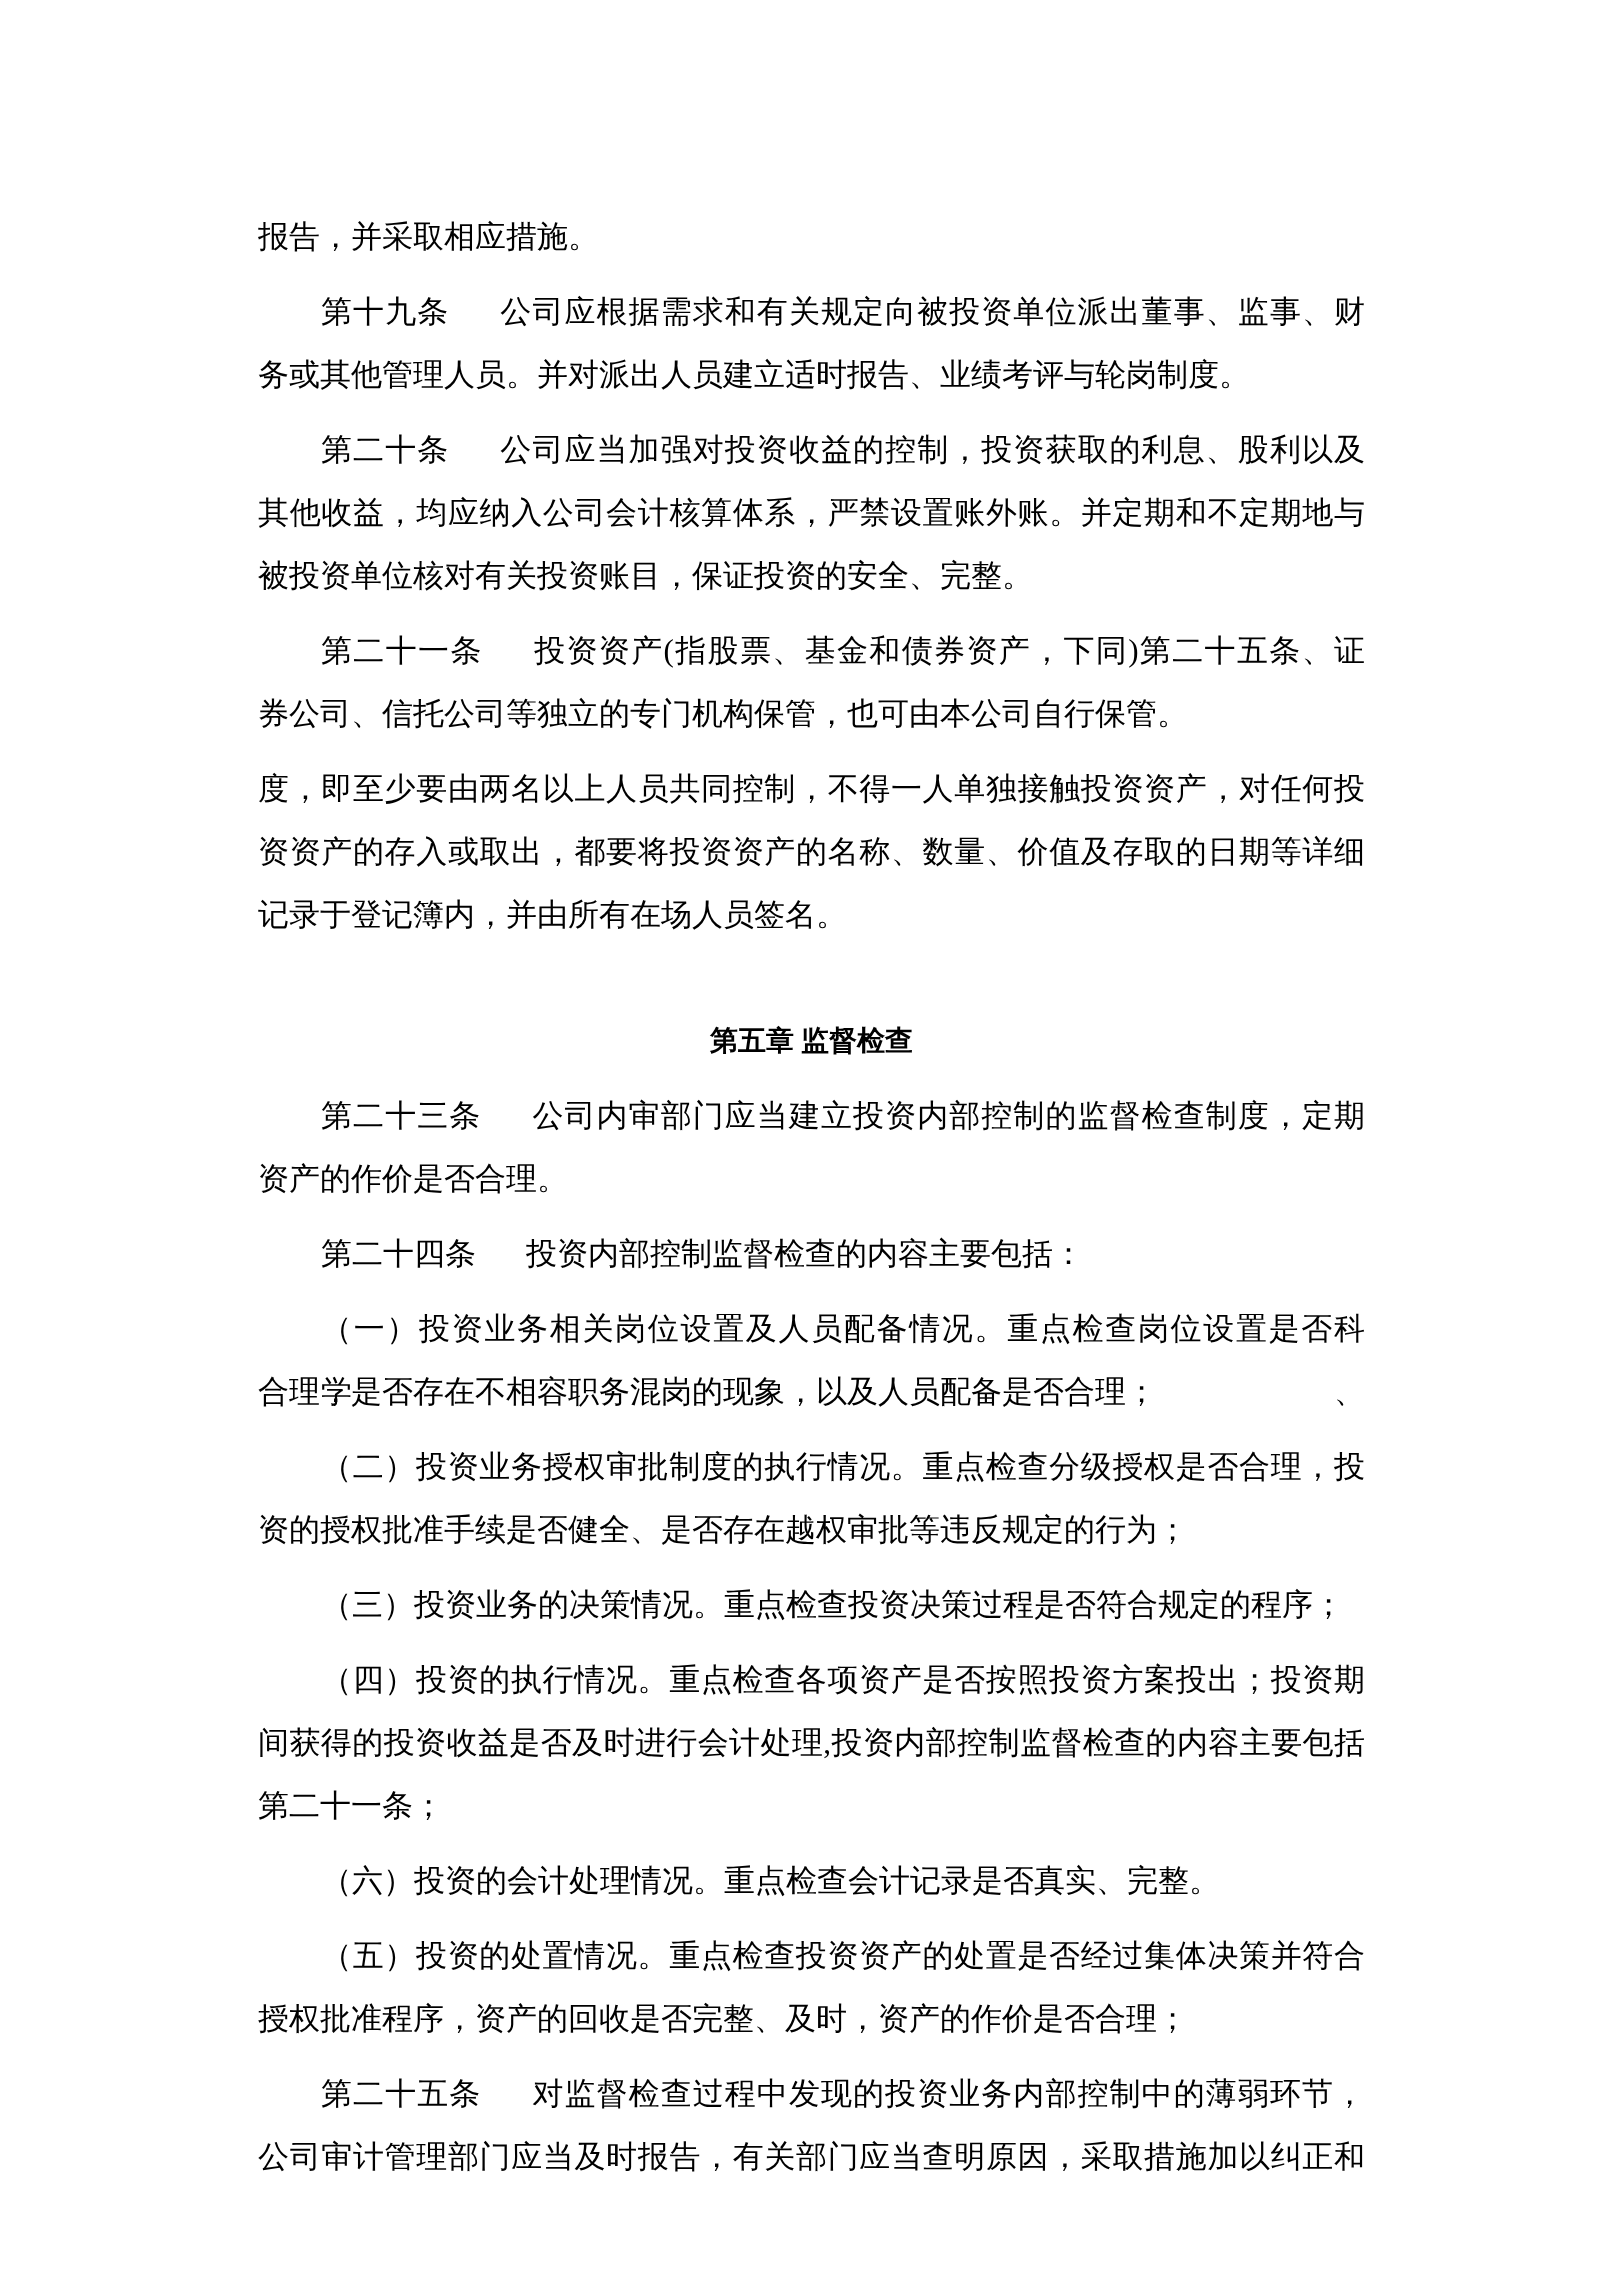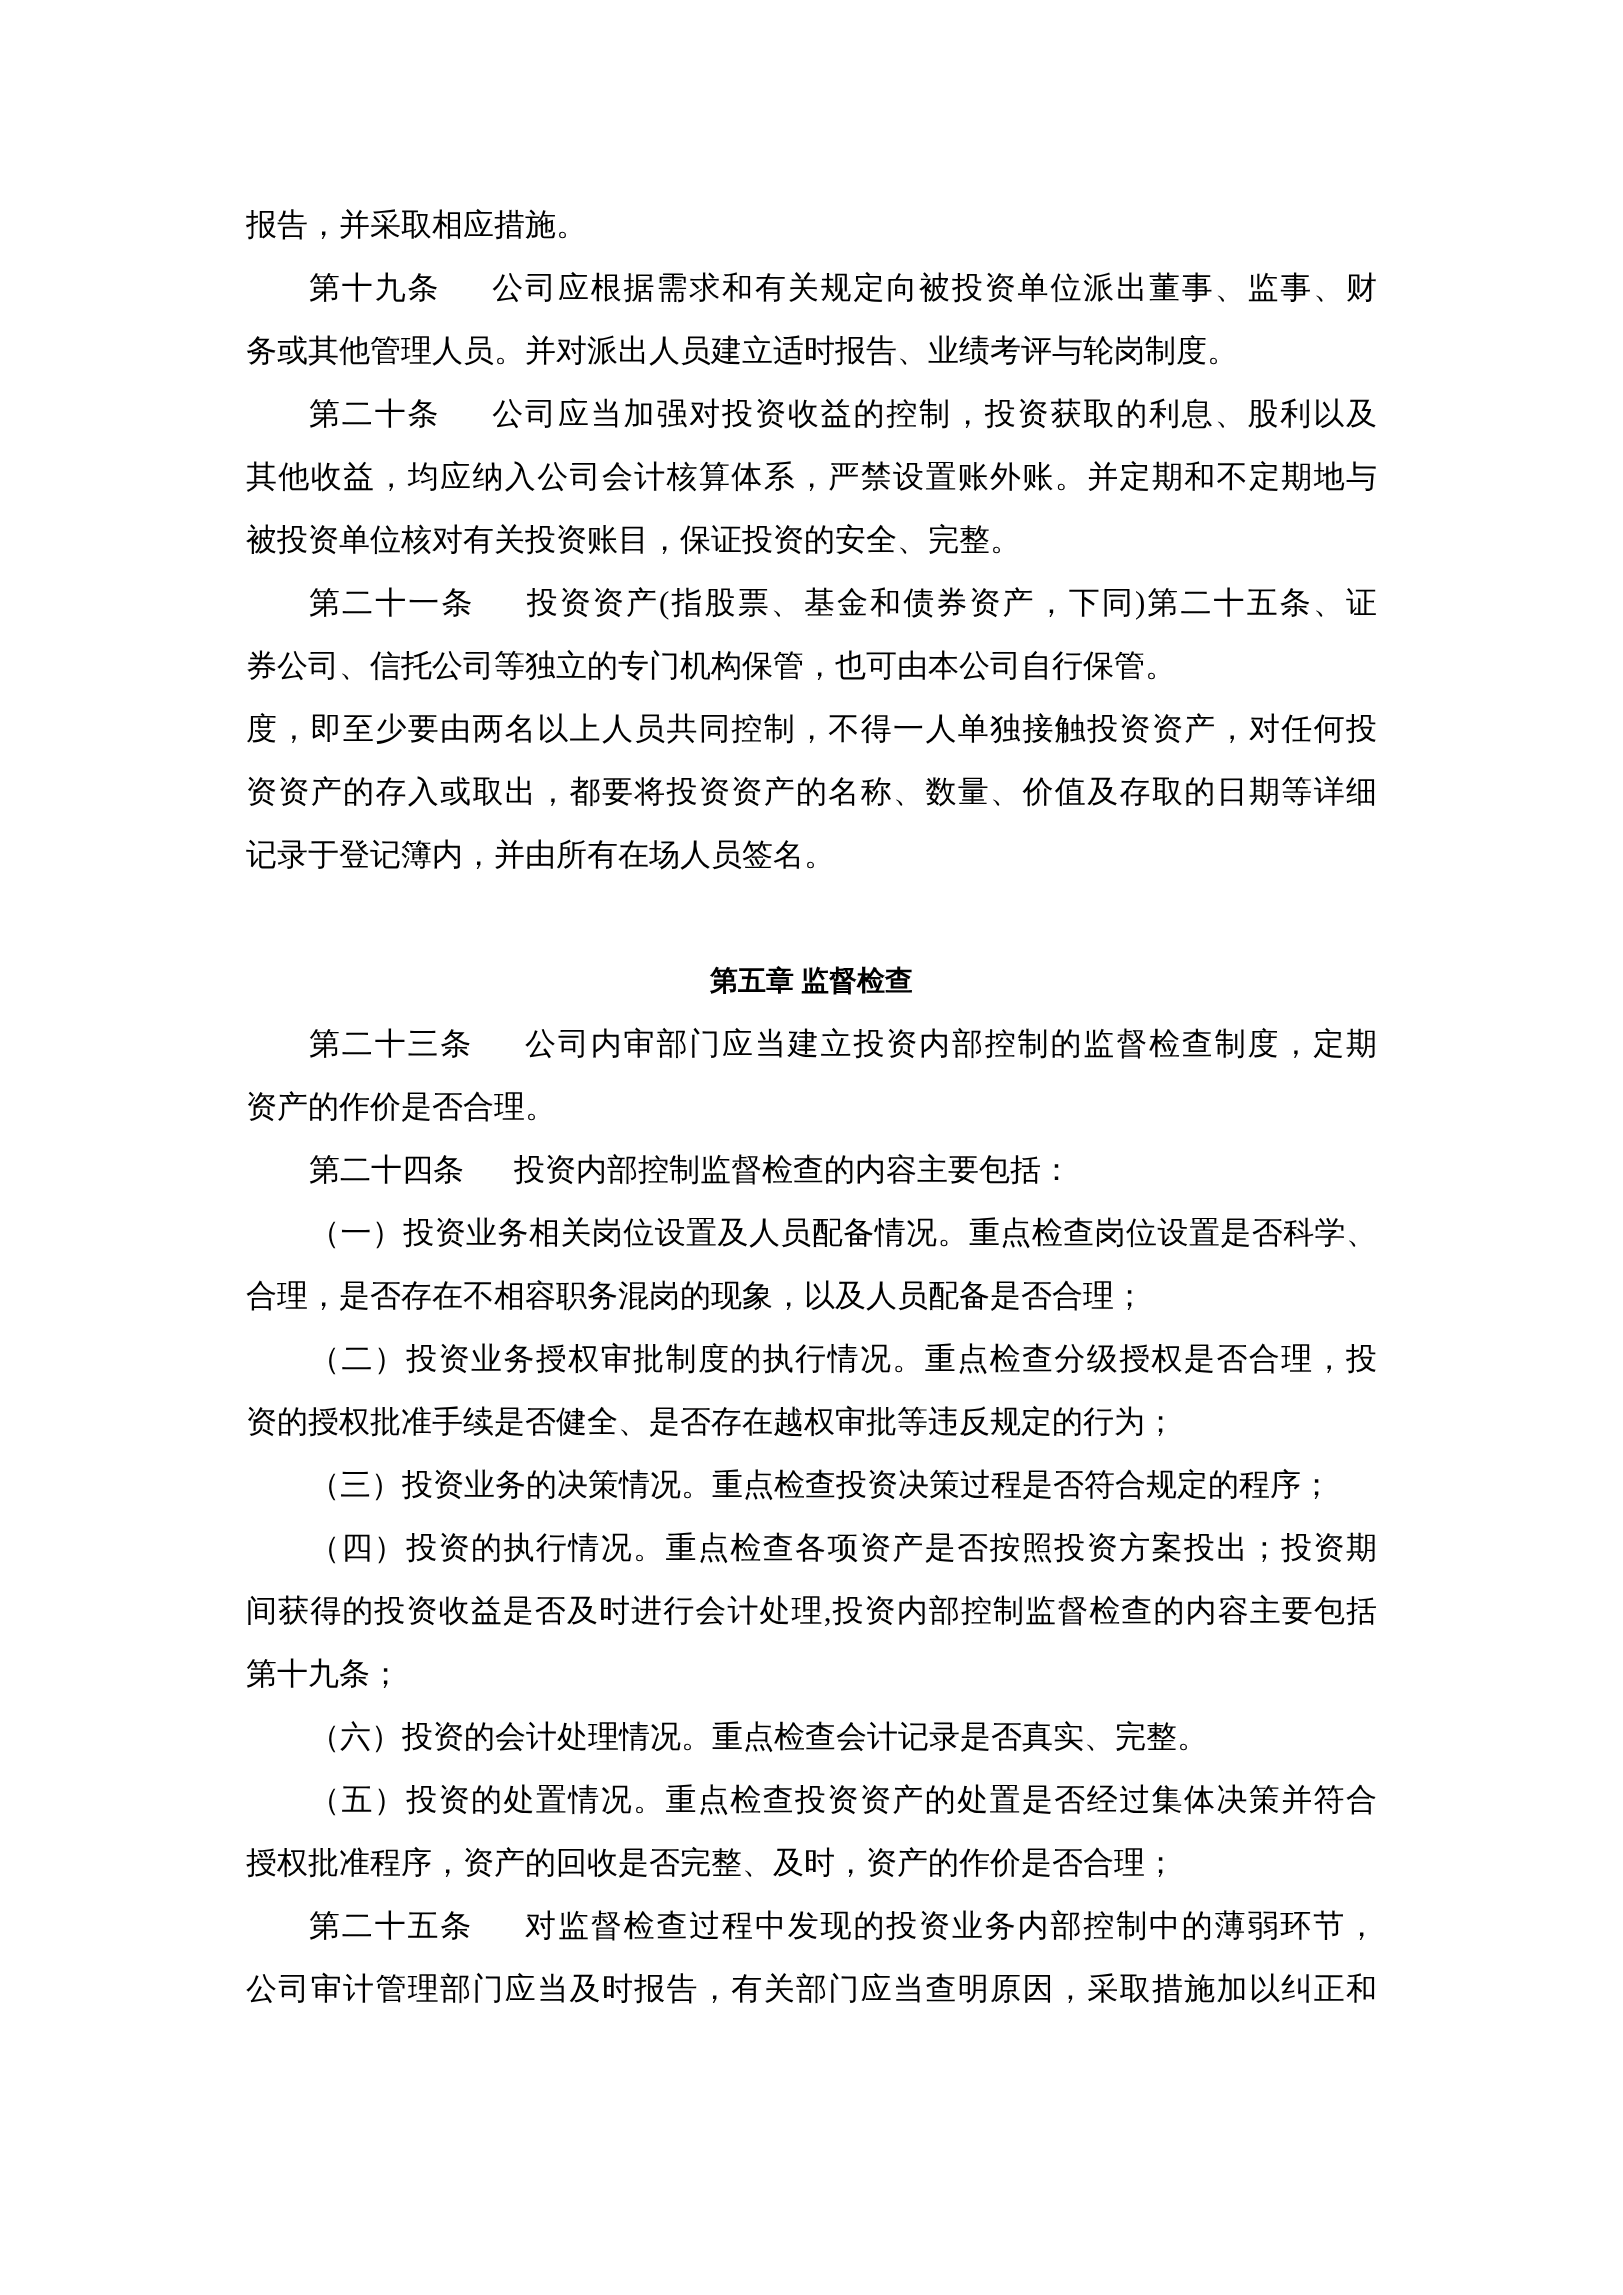--- a/index.html
+++ b/index.html
@@ -13,21 +13,21 @@
     width: 1623px; height: 2295px;
     background: #ffffff;
     overflow: hidden;
     color: #000000;
   }
   .doc {
     position: absolute;
     left: 246px; top: 193px;
     width: 1131px;
   }
-  .block { margin: 0; padding: 0; }
+  .block { margin: 12px; padding: 0; }
   .line {
     height: 63px;
     line-height: 63px;
     font-size: 31px;
     color: #000;
     text-align: left;
     letter-spacing: 0;
   }
   
   .line.jl {
@@ -89,21 +89,21 @@
       <div class="block">
         <div class="line jl ind">（二）投资业务授权审批制度的执行情况。重点检查分级授权是否合理，投</div>
         <div class="line">资的授权批准手续是否健全、是否存在越权审批等违反规定的行为；</div>
       </div>
       <div class="block">
         <div class="line ind">（三）投资业务的决策情况。重点检查投资决策过程是否符合规定的程序；</div>
       </div>
       <div class="block">
         <div class="line jl ind">（四）投资的执行情况。重点检查各项资产是否按照投资方案投出；投资期</div>
         <div class="line jl">间获得的投资收益是否及时进行会计处理,投资内部控制监督检查的内容主要包括</div>
-        <div class="line">第十九条；</div>
+        <div class="line">第二十一条；</div>
       </div>
       <div class="block">
         <div class="line ind">（六）投资的会计处理情况。重点检查会计记录是否真实、完整。</div>
       </div>
       <div class="block">
         <div class="line jl ind">（五）投资的处置情况。重点检查投资资产的处置是否经过集体决策并符合</div>
         <div class="line">授权批准程序，资产的回收是否完整、及时，资产的作价是否合理；</div>
       </div>
       <div class="block">
         <div class="line jl ind"><span class="art-num">第二十五条</span><span class="num-gap"></span><span>对监督检查过程中发现的投资业务内部控制中的薄弱环节，</span></div>

